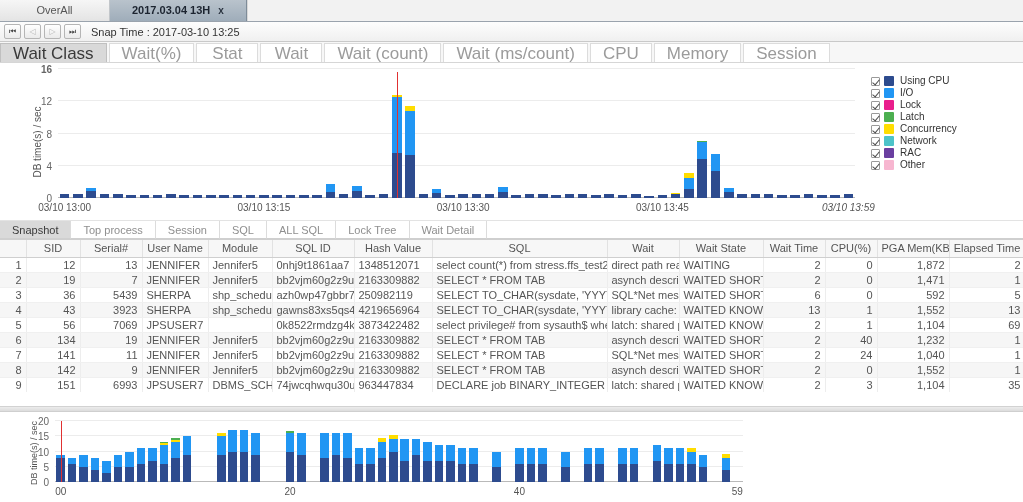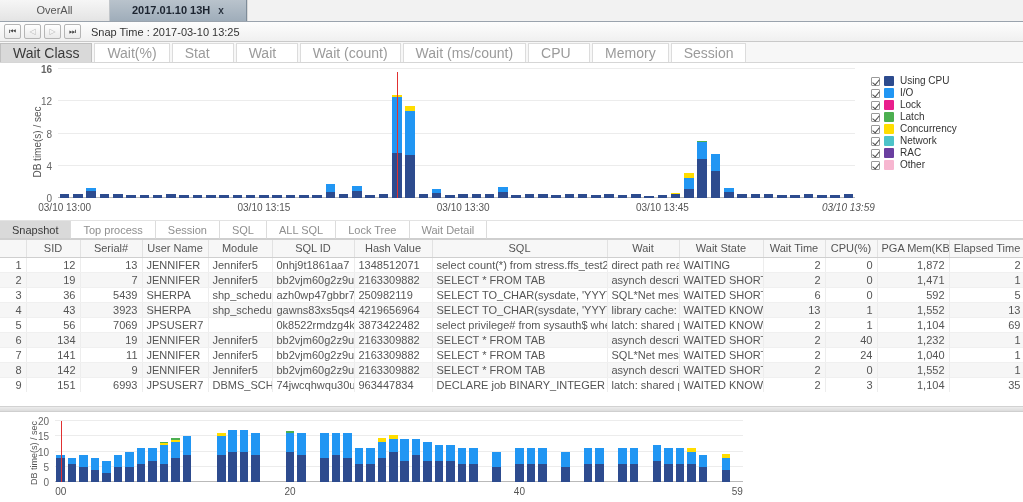--- a/index.html
+++ b/index.html
@@ -71,26 +71,27 @@
     display: flex;
     align-items: stretch;
     background: #f7f7f7;
     border-bottom: 1px solid #d6d6d6;
     padding-top: 1px;
   }
   .mtab {
     min-width: 62px;
     padding: 0 12px;
     line-height: 19px;
-    font-size: 14px;
+    font-size: 17px;
     color: #9b9b9b;
     background: #ffffff;
     border: 1px solid #dcdcdc;
     border-bottom: none;
     margin-right: 2px;
+    text-align: center;
   }
   .mtab.active {
     background: #d9d9d9;
     color: #3a3a3a;
     border-color: #c0c0c0;
   }
   .metricfill { flex: 1; border-bottom: 0px; }
 
   
   .mainchart {
@@ -271,21 +272,21 @@
 </head>
 <body>
 
 <div id="app">
 
   <div class="tabbar">
     <div class="wtab">
       <span>OverAll</span>
     </div>
     <div class="wtab active">
-      <span>2017.01.10 13H</span><span class="closex">x</span>
+      <span>2017.03.04 13H</span><span class="closex">x</span>
     </div>
     <div class="tabfill"></div>
   </div>
 
   <div class="snaprow">
     <div class="navbtn">⏮</div>
     <div class="navbtn dim">◁</div>
     <div class="navbtn dim">▷</div>
     <div class="navbtn">⏭</div>
     <div class="snaptext">Snap Time : 2017-03-10 13:25</div>

